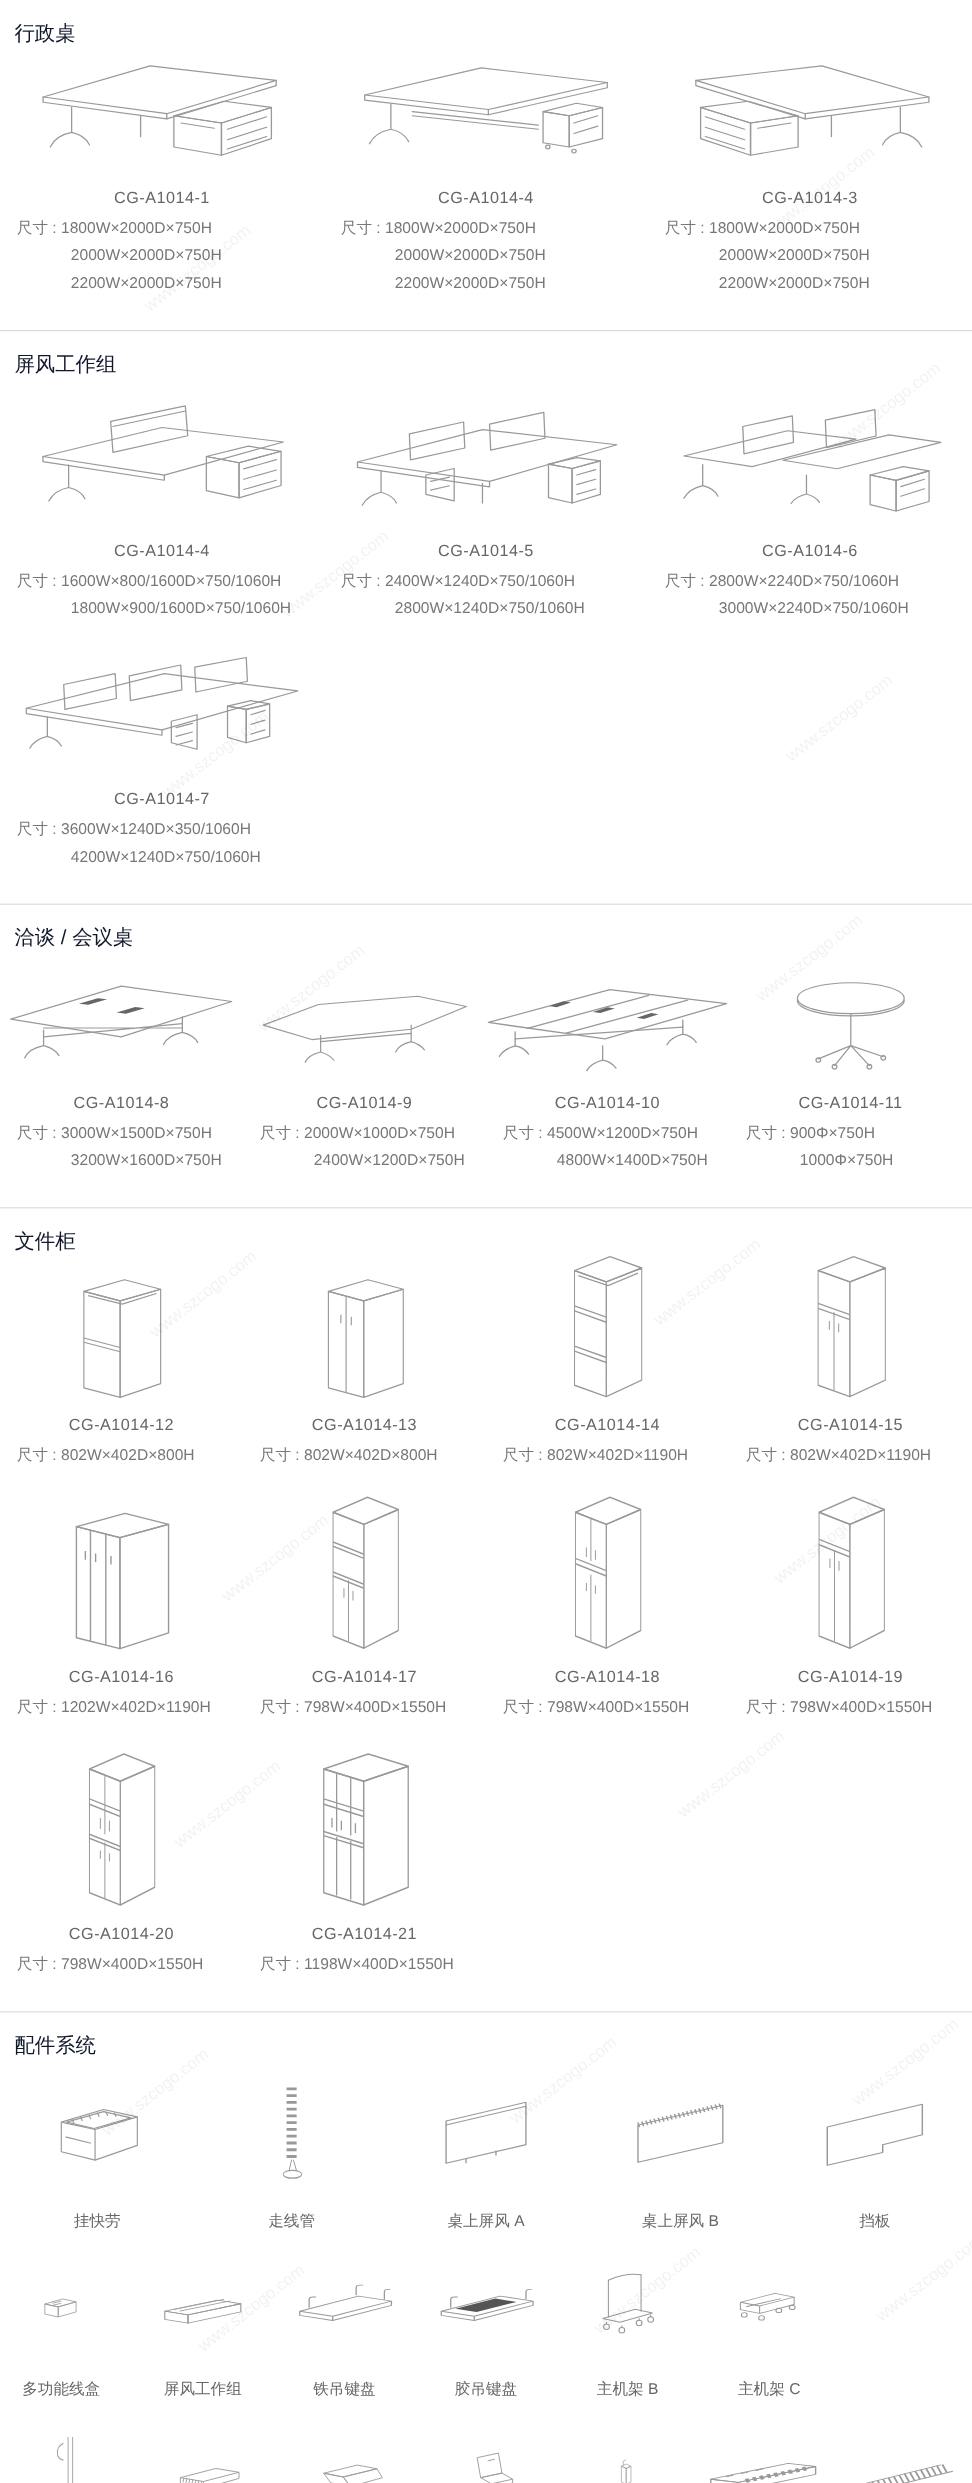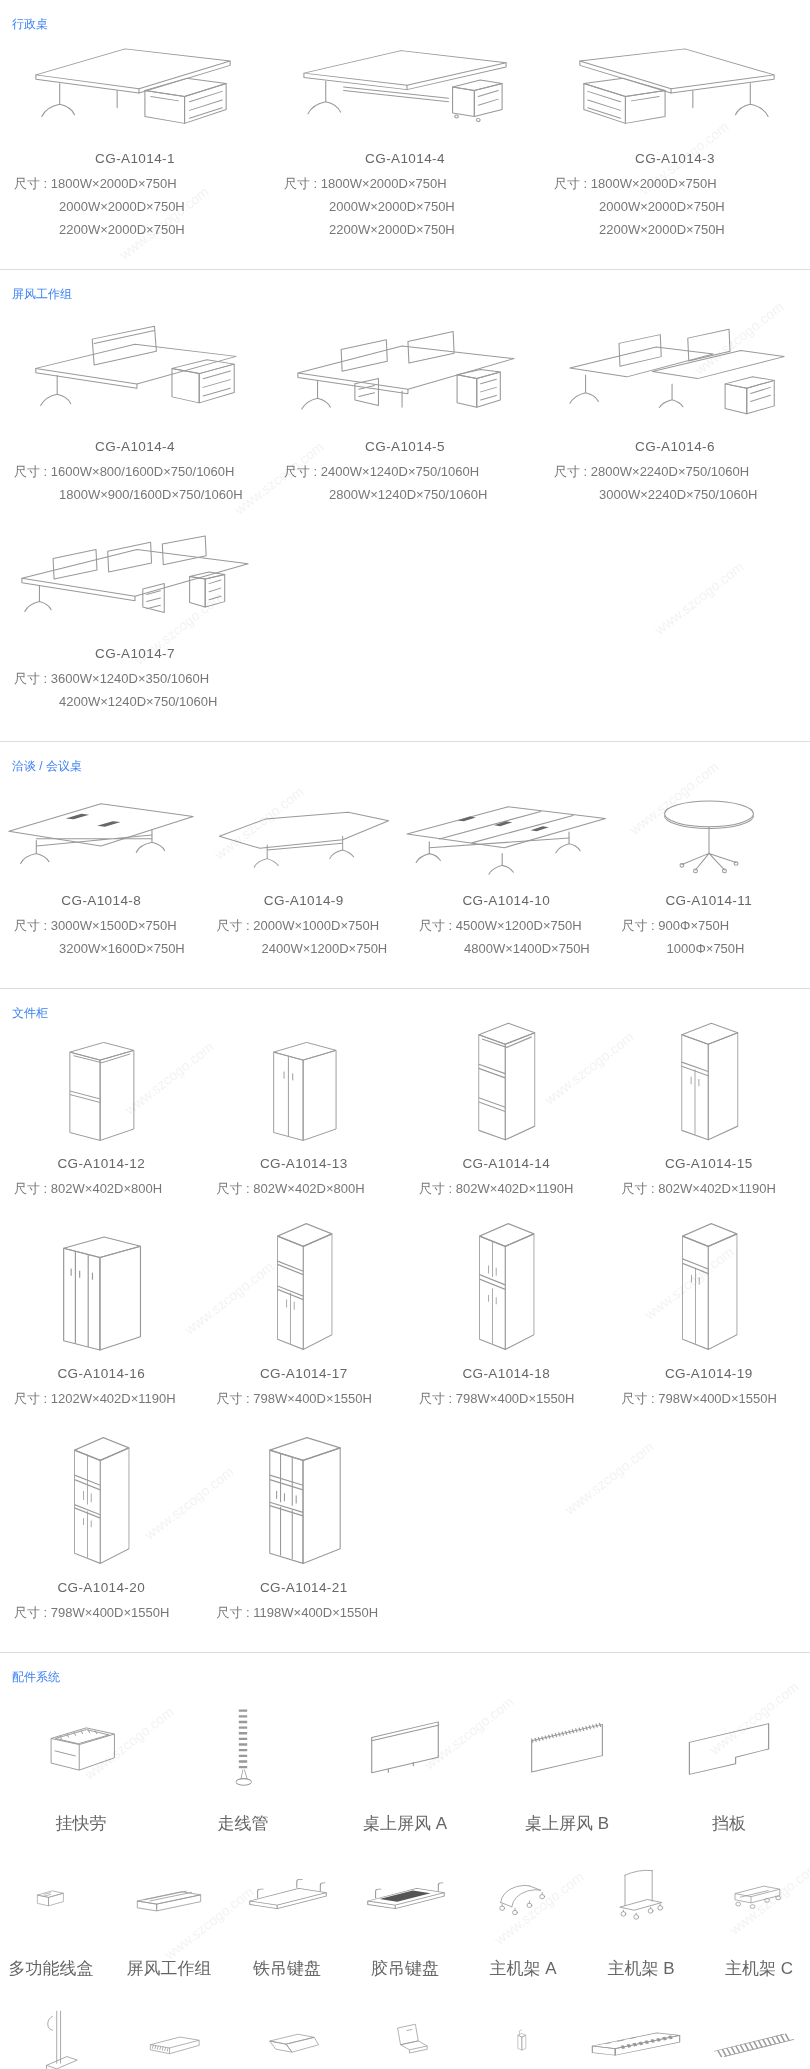--- a/index.html
+++ b/index.html
@@ -1,27 +1,27 @@
 <!DOCTYPE html>
 <html><head>
 <meta charset="utf-8">
 <style>
   html,body{margin:0;padding:0;background:#fff;}
   body{font-family:"Liberation Sans","DejaVu Sans",sans-serif;}
   .page{width:810px;position:relative;background:#fff;overflow:hidden;}
-  .sec-title{font-size:12px;color:#3b82f6;padding:16px 0 4px 12px;}
+  .sec-title{font-size:17px;color:#0f172a;padding:16px 0 4px 12px;}
   .divider{border-top:1px solid #dcdcdc;margin:10px 0 0 0;}
   .sec{padding-bottom:10px;}
   .row{display:grid;padding:6px 0 8px;}
   .card{text-align:center;min-width:0;}
   .art{display:flex;align-items:flex-end;justify-content:center;}
   .model{margin-top:12px;font-size:13.5px;color:#666;letter-spacing:.4px;}
   .dims{margin-top:6px;text-align:left;padding-left:14px;font-size:13px;color:#777;line-height:23px;white-space:nowrap;}
   .dim-line.cont{padding-left:45px;}
-  .acc-label{margin-top:10px;font-size:17px;color:#666;}
+  .acc-label{margin-top:10px;font-size:13px;color:#666;}
   .sec-executive-desks .art{height:96px}
   .sec-screen-workstations .art{height:114px}
   .sec-meeting-tables .art{height:96px}
   .sec-file-cabinets .row-0 .art{height:112px}
   .sec-file-cabinets .row-1 .art{height:140px}
   .sec-file-cabinets .row-2 .art{height:144px}
   .sec-accessories .art{align-items:center}
   .sec-accessories .row-0 .art{height:106px}
   .sec-accessories .row-1 .art,.sec-accessories .row-2 .art{height:92px}
   .sec-accessories .row{padding-bottom:14px}
@@ -767,28 +767,20 @@
             </div>
             <div class="acc-label">铁吊键盘</div>
           </div>
           <div class="card">
             <div class="art">
               <svg width="98" height="70" viewBox="0 0 100 100" preserveAspectRatio="none">
                 <use href="#sym-acc-kb-plastic"></use>
               </svg>
             </div>
             <div class="acc-label">胶吊键盘</div>
-          </div>
-          <div class="card">
-            <div class="art">
-              <svg width="80" height="72" viewBox="0 0 100 100" preserveAspectRatio="none">
-                <use href="#sym-acc-cpu-a"></use>
-              </svg>
-            </div>
-            <div class="acc-label">主机架 A</div>
           </div>
           <div class="card">
             <div class="art">
               <svg width="80" height="76" viewBox="0 0 100 100" preserveAspectRatio="none">
                 <use href="#sym-acc-cpu-b"></use>
               </svg>
             </div>
             <div class="acc-label">主机架 B</div>
           </div>
           <div class="card">

